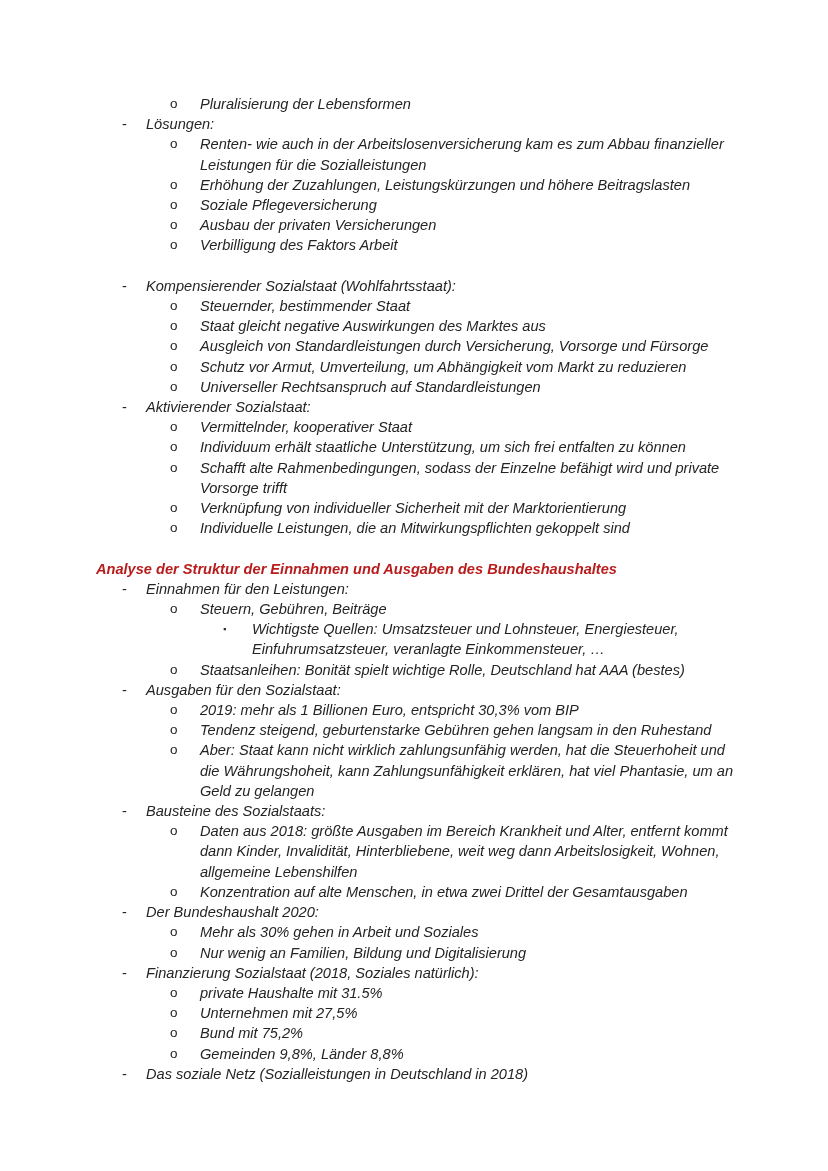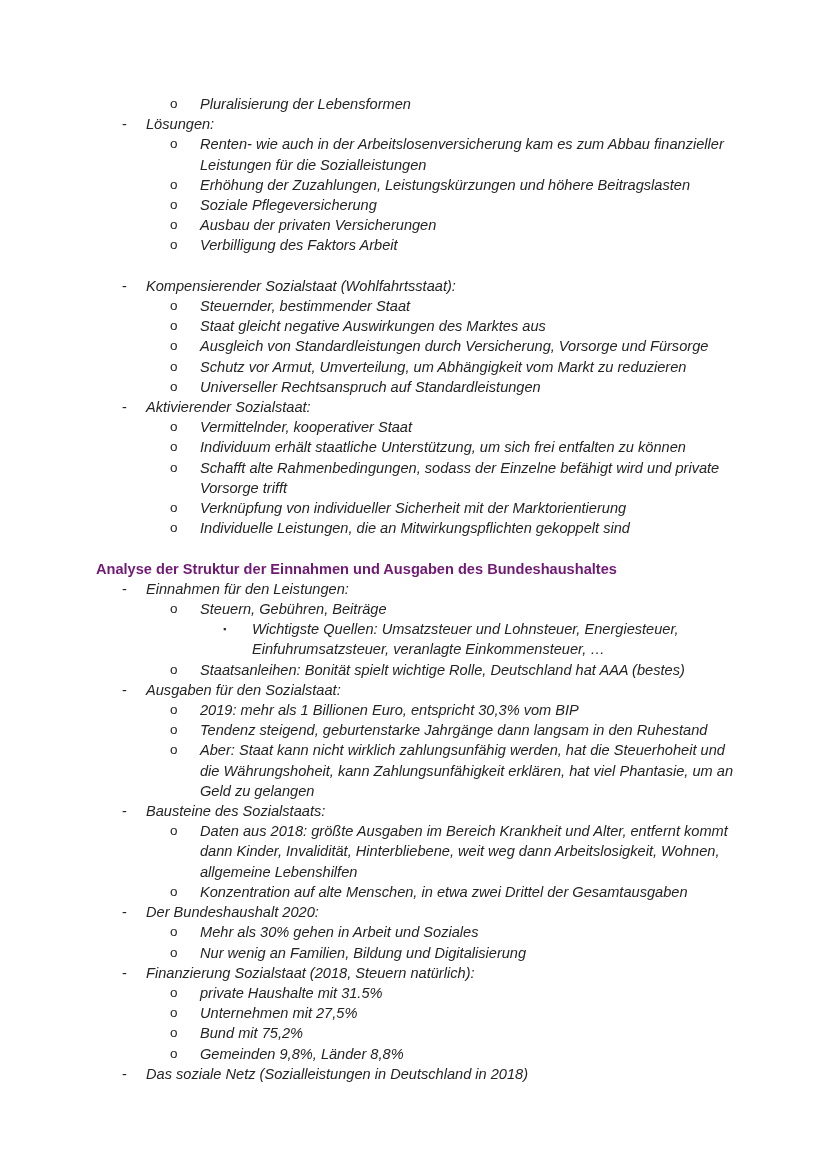--- a/index.html
+++ b/index.html
@@ -17,21 +17,22 @@
     padding: 94px 92px 0 96px;
     font-family: "Liberation Sans", sans-serif;
     font-size: 14.6px;
     line-height: 20.2px;
     color: #242424;
     overflow: hidden;
   }
   .block { margin: 0; }
   .block.h {
     font-weight: bold;
-    color: #701a75;
+    color: #b91c1c;
+    font-style: italic;
   }
   .block.li1, .block.li2, .block.li3 { display: flex; align-items: flex-start; }
   .block.li1 { margin-left: 26px; }
   .block.li2 { margin-left: 74px; }
   .block.li3 { margin-left: 127px; }
   .marker { flex: 0 0 auto; }
   .li1 .marker { width: 24px; }
   .li2 .marker { width: 30px; font-size: 13.5px; }
   .li3 .marker { width: 29px; font-size: 9px; line-height: 20.2px; }
   .text { flex: 1 1 auto; min-width: 0; font-style: italic; }
@@ -140,21 +141,21 @@
       <div class="block li1">
         <span class="marker">-</span>
         <span class="text">Ausgaben für den Sozialstaat:</span>
       </div>
       <div class="block li2">
         <span class="marker">o</span>
         <span class="text">2019: mehr als 1 Billionen Euro, entspricht 30,3% vom BIP</span>
       </div>
       <div class="block li2">
         <span class="marker">o</span>
-        <span class="text">Tendenz steigend, geburtenstarke Jahrgänge dann langsam in den Ruhestand</span>
+        <span class="text">Tendenz steigend, geburtenstarke Gebühren gehen langsam in den Ruhestand</span>
       </div>
       <div class="block li2">
         <span class="marker">o</span>
         <span class="text">Aber: Staat kann nicht wirklich zahlungsunfähig werden, hat die Steuerhoheit und die Währungshoheit, kann Zahlungsunfähigkeit erklären, hat viel Phantasie, um an Geld zu gelangen</span>
       </div>
       <div class="block li1">
         <span class="marker">-</span>
         <span class="text">Bausteine des Sozialstaats:</span>
       </div>
       <div class="block li2">
@@ -172,21 +173,21 @@
       <div class="block li2">
         <span class="marker">o</span>
         <span class="text">Mehr als 30% gehen in Arbeit und Soziales</span>
       </div>
       <div class="block li2">
         <span class="marker">o</span>
         <span class="text">Nur wenig an Familien, Bildung und Digitalisierung</span>
       </div>
       <div class="block li1">
         <span class="marker">-</span>
-        <span class="text">Finanzierung Sozialstaat (2018, Steuern natürlich):</span>
+        <span class="text">Finanzierung Sozialstaat (2018, Soziales natürlich):</span>
       </div>
       <div class="block li2">
         <span class="marker">o</span>
         <span class="text">private Haushalte mit 31.5%</span>
       </div>
       <div class="block li2">
         <span class="marker">o</span>
         <span class="text">Unternehmen mit 27,5%</span>
       </div>
       <div class="block li2">

